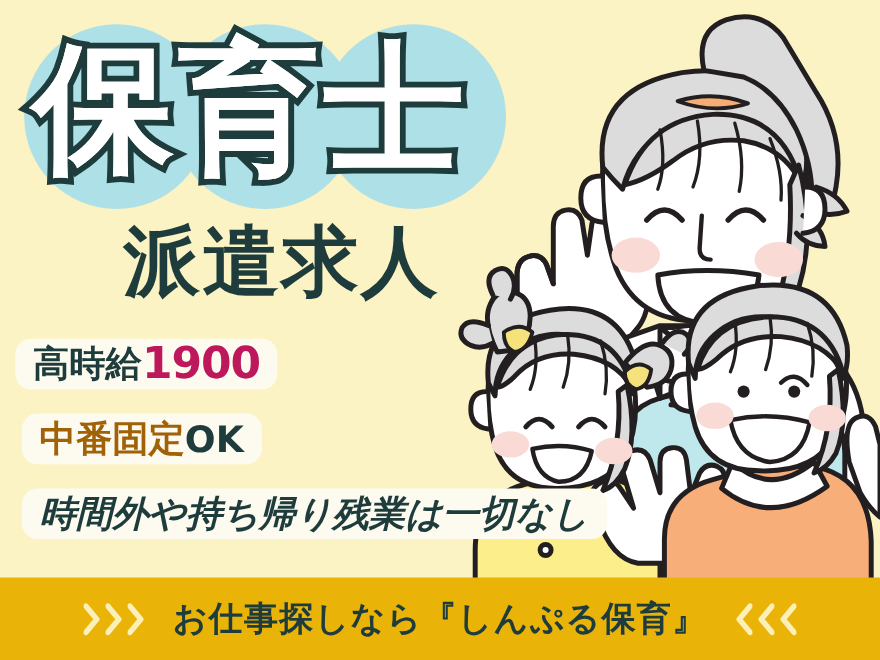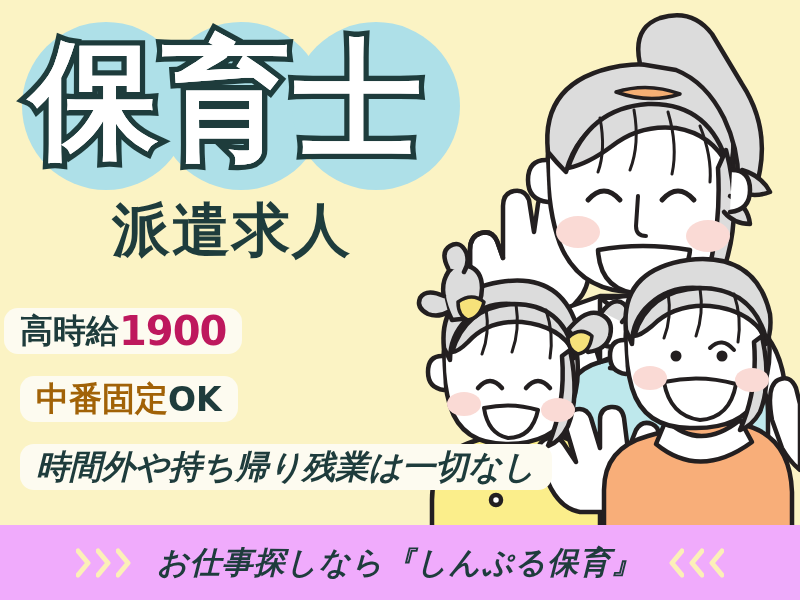--- a/index.html
+++ b/index.html
@@ -58,21 +58,21 @@
     font-weight:bold;
     letter-spacing:4px;
     color:#ffffff;
     white-space:nowrap;
   }
 
   
   #subtitle{
     position:absolute;
     left:112px; top:192px;
-    font-size:58px;
+    font-size:70px;
     font-weight:bold;
     letter-spacing:2px;
     color:#1e3c3c;
     white-space:nowrap;
   }
 
   
   .badge{
     position:absolute;
     background:#fdfbf0;
@@ -82,41 +82,40 @@
     align-items:center;
     padding:0 16px;
     white-space:nowrap;
     box-sizing:border-box;
   }
   .badge span{
     font-weight:bold;
     color:#1e3c3c;
     letter-spacing:0px;
   }
-  .b1{left:4px; top:308px;}
+  .b1{left:14px; top:308px;}
   .b2{left:20px; top:376px;}
   .b3{left:20px; top:444px;font-style:italic;}
 
   .b1 .t-main{font-size:33px;}
   .b1 .t-hi{font-size:40px;color:#be185d;letter-spacing:-1px;}
   .b2 .t-hi{font-size:33px;color:#a16207;}
   .b2 .t-main{font-size:33px;}
   .b2 .t-small{font-size:24px;}
   .b3 .t-main{font-size:33px;}
 
   
   #banner{
     position:absolute;
     left:0;bottom:0;
     width:800px;height:75px;
-    background:#f0abfc;
+    background:#eab308;
     display:flex;
     align-items:center;
     justify-content:center;
-    font-style:italic;
   }
   #banner-text{
     font-size:31px;
     font-weight:bold;
     color:#1e3c3c;
     letter-spacing:1px;
     white-space:nowrap;
   }
   .chev-group{
     display:flex;

